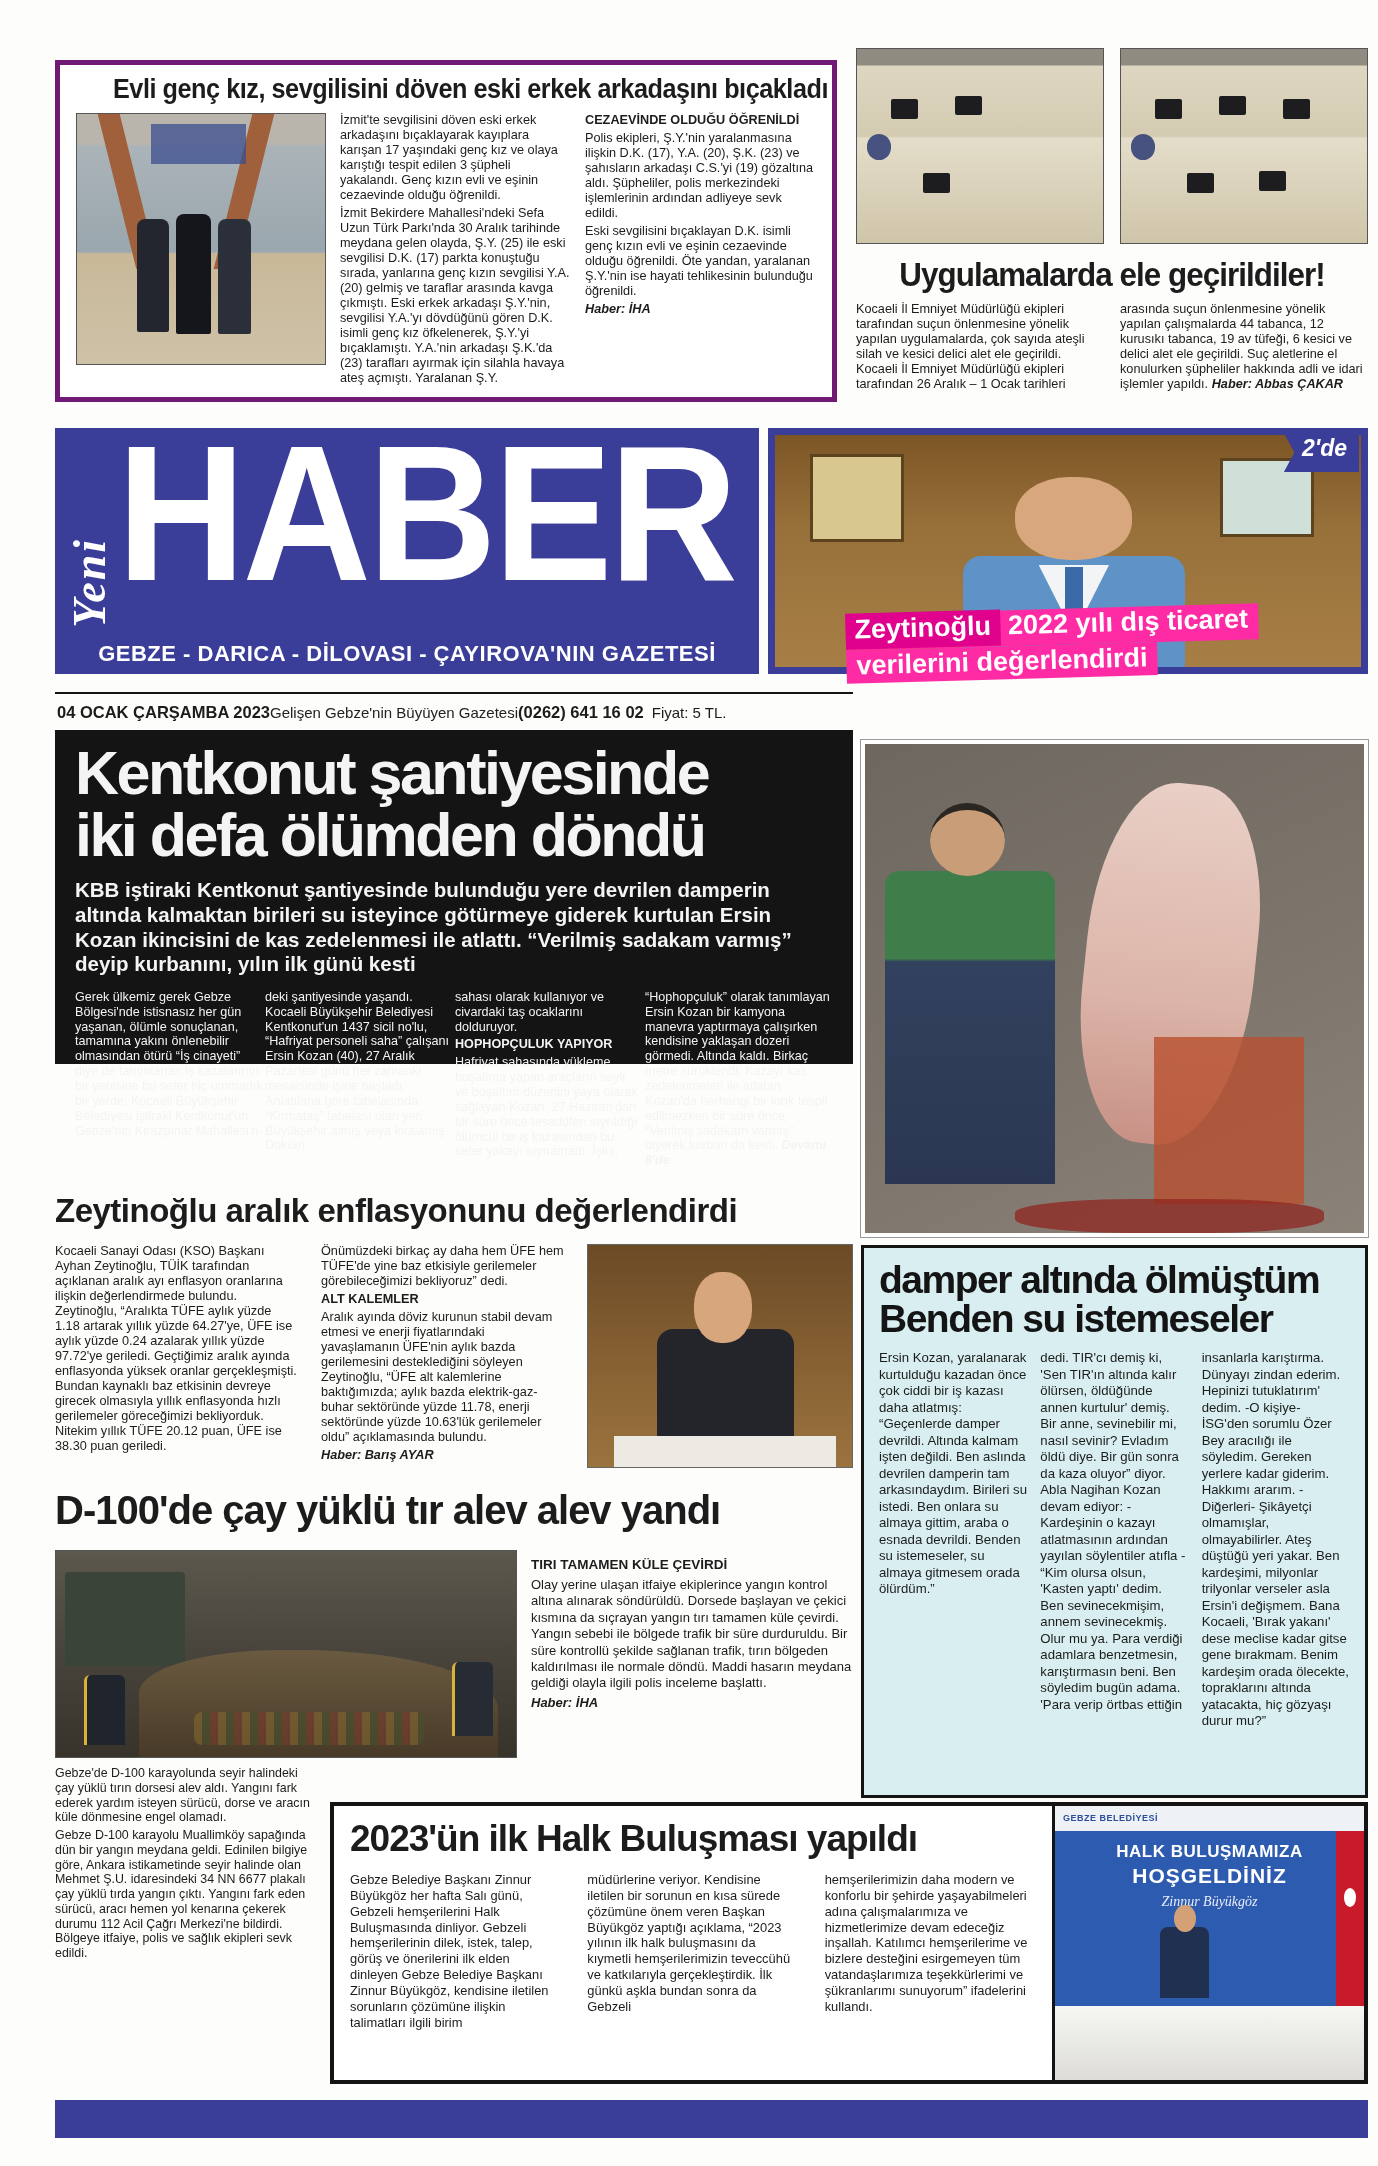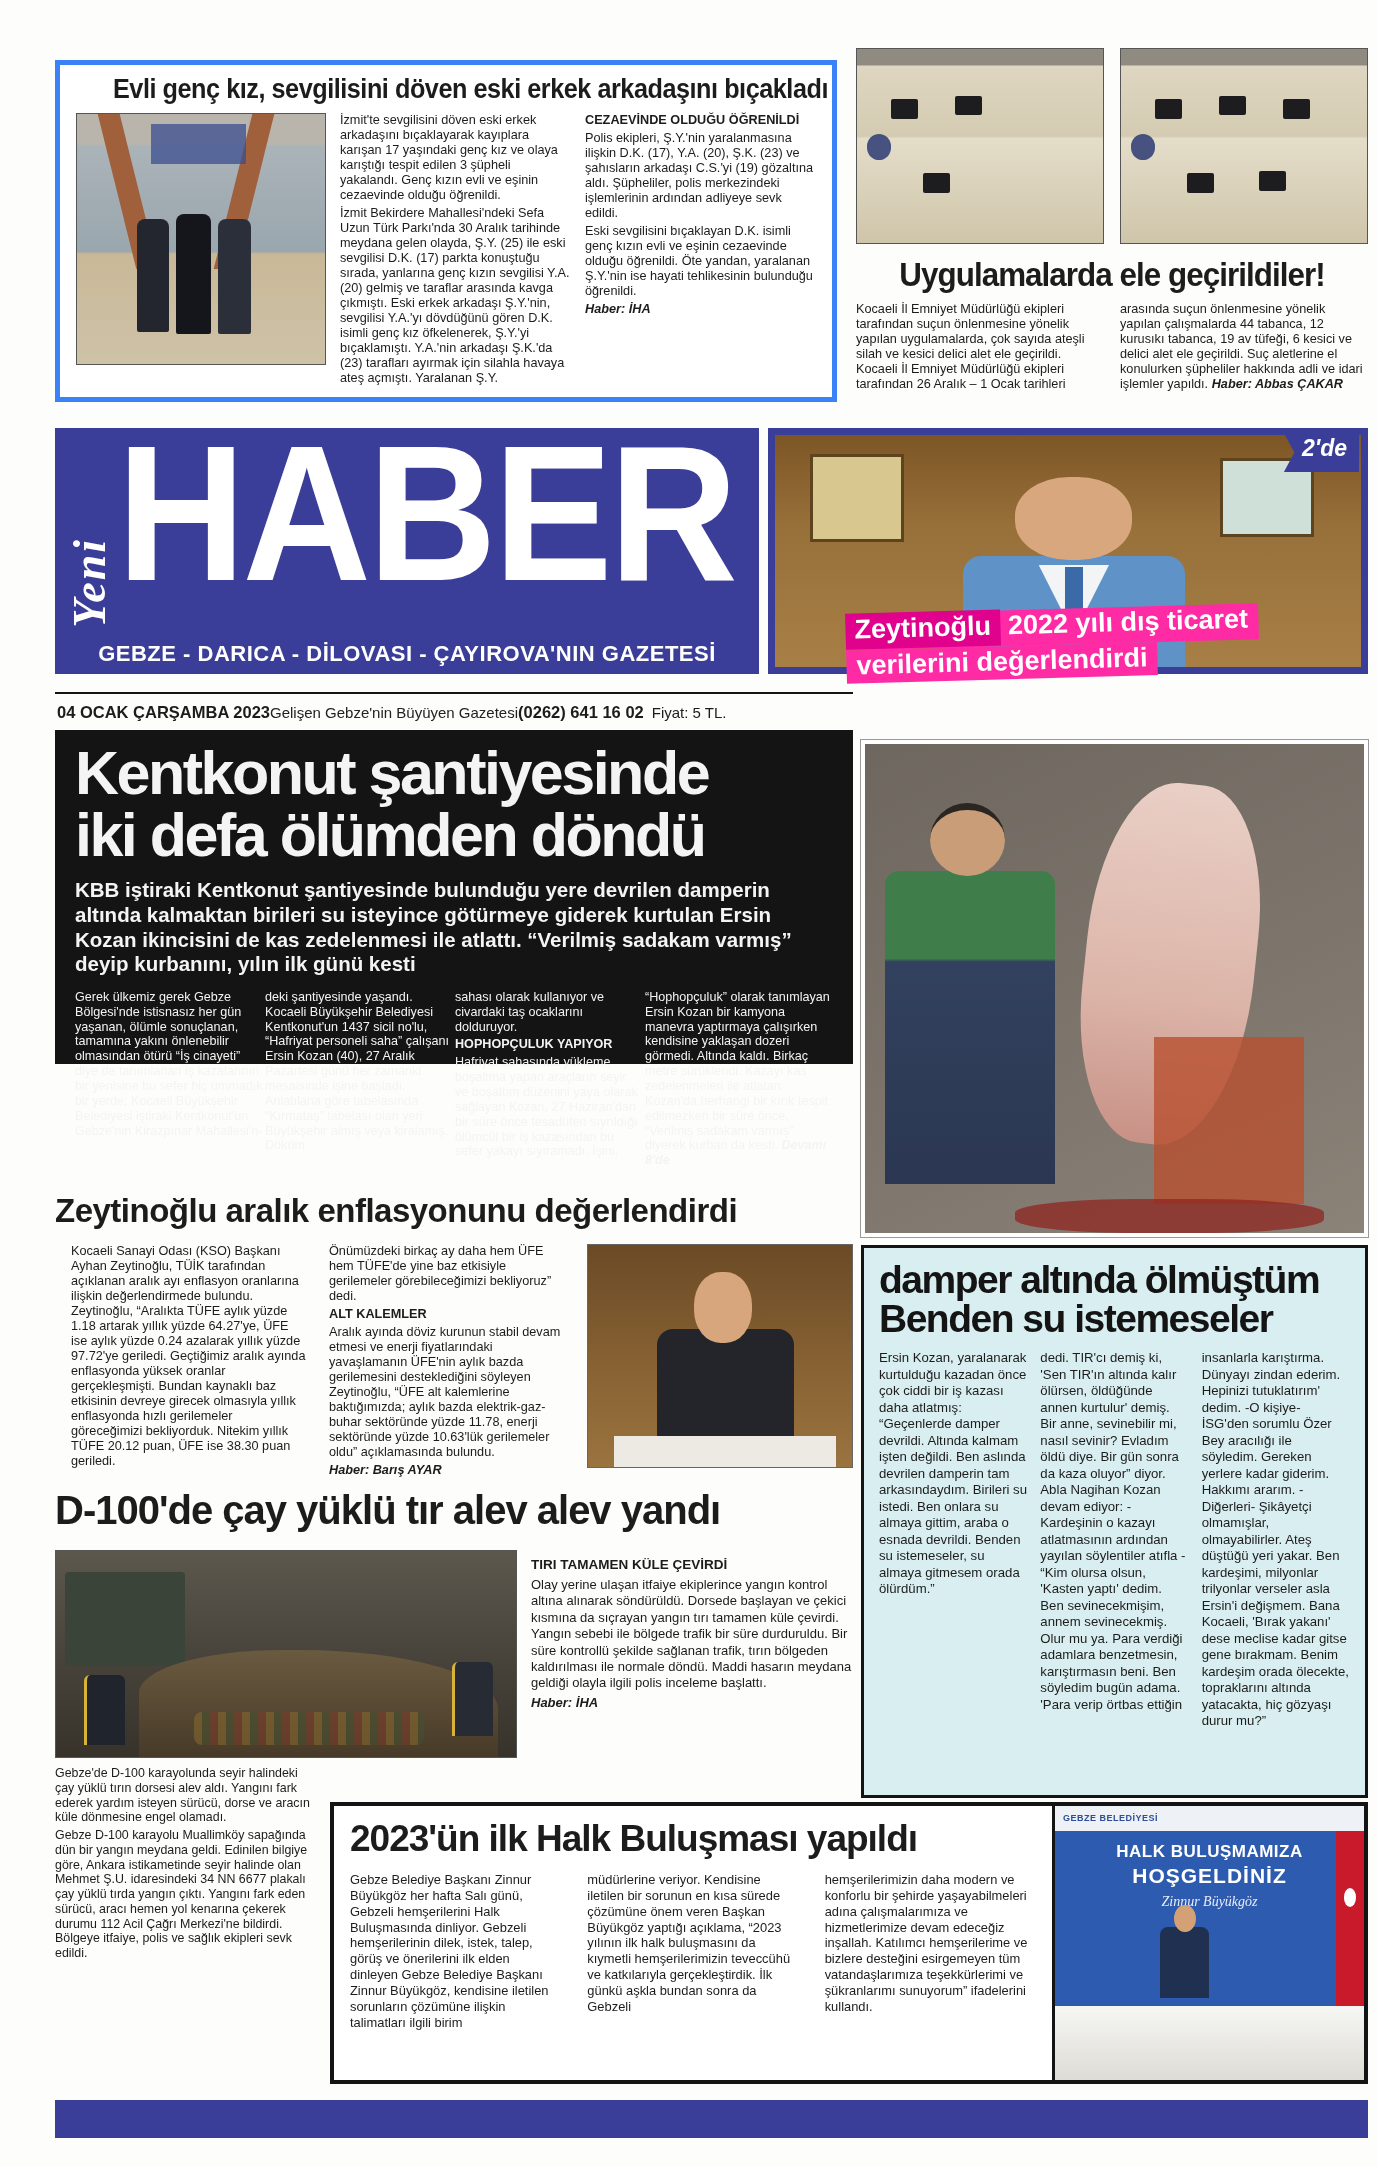--- a/index.html
+++ b/index.html
@@ -69,21 +69,21 @@
   .ph-halk .title { left:0; top:13%; width:100%; text-align:center; color:#fff; font-weight:800; font-size:17px; letter-spacing:.5px; }
   .ph-halk .title2 { left:0; top:21%; width:100%; text-align:center; color:#fff; font-weight:800; font-size:21px; letter-spacing:1px; }
   .ph-halk .sig { left:0; top:32%; width:100%; text-align:center; color:#e8edf8; font-family:"Liberation Serif",serif; font-style:italic; font-size:14px; }
   .ph-halk .flag { right:0; top:9%; width:9%; height:66%; background:#c91a2b; }
   .ph-halk .flag-dot { right:2.5%; top:30%; width:4%; height:7%; background:#fff; border-radius:50%; }
   .ph-halk .man { left:34%; top:44%; width:16%; height:26%; background:#1f3050; border-radius:8px 8px 0 0; }
   .ph-halk .man-head { left:38.5%; top:36%; width:7%; height:10%; background:#d4a177; border-radius:50%; }
   .ph-halk .table { left:0; bottom:0; width:100%; height:27%; background:linear-gradient(#f6f6f3,#dddcd6); }
 
   
-  .tl-box { left:55px; top:60px; width:782px; height:342px; border:5px solid #3b82f6; background:#fff; padding:8px 16px 8px; }
+  .tl-box { left:55px; top:60px; width:782px; height:342px; border:5px solid #701a75; background:#fff; padding:8px 16px 8px; }
   .tl-box h2 { font-size:28px; font-weight:800; letter-spacing:-.5px; white-space:nowrap; text-align:center; transform:scaleX(.9); margin-bottom:8px; }
   .tl-row { display:flex; gap:14px; }
   .tl-row .ph-police { width:250px; height:252px; }
 
   
   .tr-art { left:856px; top:48px; width:512px; }
   .tr-photos { display:flex; gap:16px; }
   .tr-photos .ph-evidence { width:248px; height:196px; }
   .tr-art h2 { font-size:33px; font-weight:800; letter-spacing:-1px; white-space:nowrap; text-align:center; transform:scaleX(.95); margin:12px 0 8px; }
   .tr-cols { gap:16px; }
@@ -114,21 +114,21 @@
   .main-box .hl { font-size:61px; font-weight:800; letter-spacing:-2.5px; line-height:1.02; white-space:nowrap; }
   .main-box .lede { font-size:20.5px; font-weight:700; line-height:1.2; margin-top:12px; }
   .main-cols { gap:2px; margin-top:13px; font-size:12.6px; line-height:1.18; }
   .main-cols .more { font-style:italic; font-weight:bold; display:inline; }
   .main-photo { left:861px; top:740px; width:507px; height:497px; border:4px solid #fff; outline:1px solid #999; }
   .main-photo .ph-carcass { width:100%; height:100%; }
 
   
   .zey-art { left:55px; top:1192px; width:798px; }
   .zey-art h2 { font-size:33px; font-weight:800; letter-spacing:-.5px; white-space:nowrap; margin-bottom:14px; }
-  .zey-row { display:flex; gap:23px;margin-left:16px; }
+  .zey-row { display:flex; gap:23px; }
   .zey-row .ph-zey2 { width:266px; height:224px; }
 
   
   .side-box { left:861px; top:1245px; width:507px; height:553px; background:#d9eef0; border:3px solid #141414; padding:12px 15px; }
   .side-box .hl { font-size:39px; font-weight:800; letter-spacing:-1.5px; line-height:1.0; color:#141414; }
   .side-cols { gap:13px; margin-top:12px; font-size:13.2px; line-height:1.25; }
 
   
   .d100-head { left:55px; top:1488px; width:798px; font-size:40px; font-weight:800; letter-spacing:-1px; white-space:nowrap; }
   .d100-photo { left:55px; top:1550px; width:462px; height:208px; }

